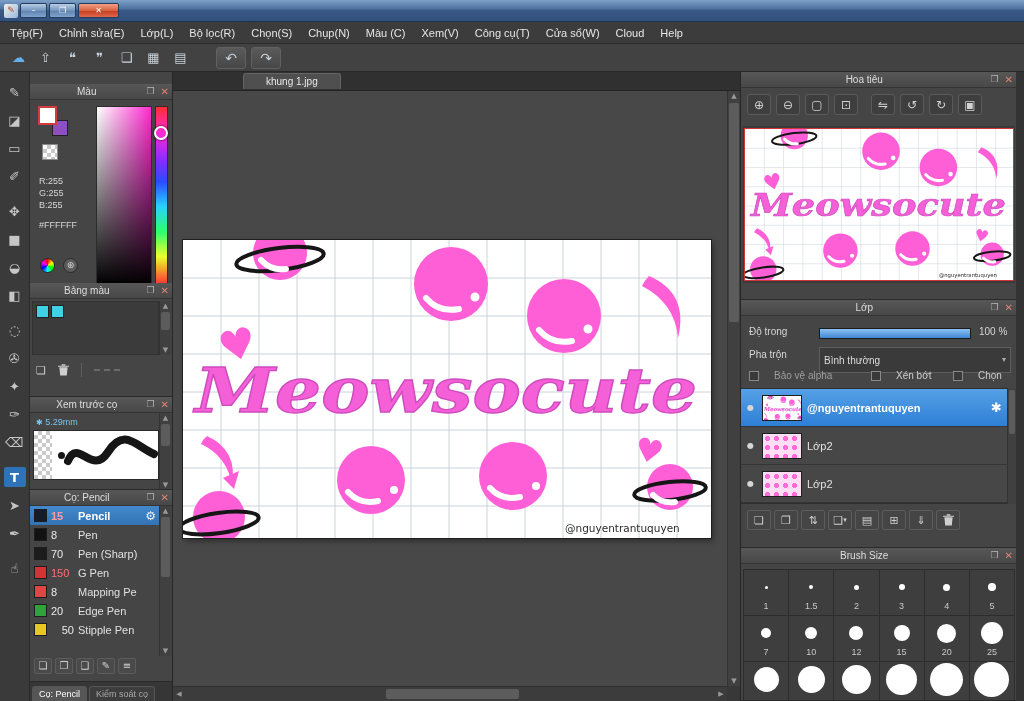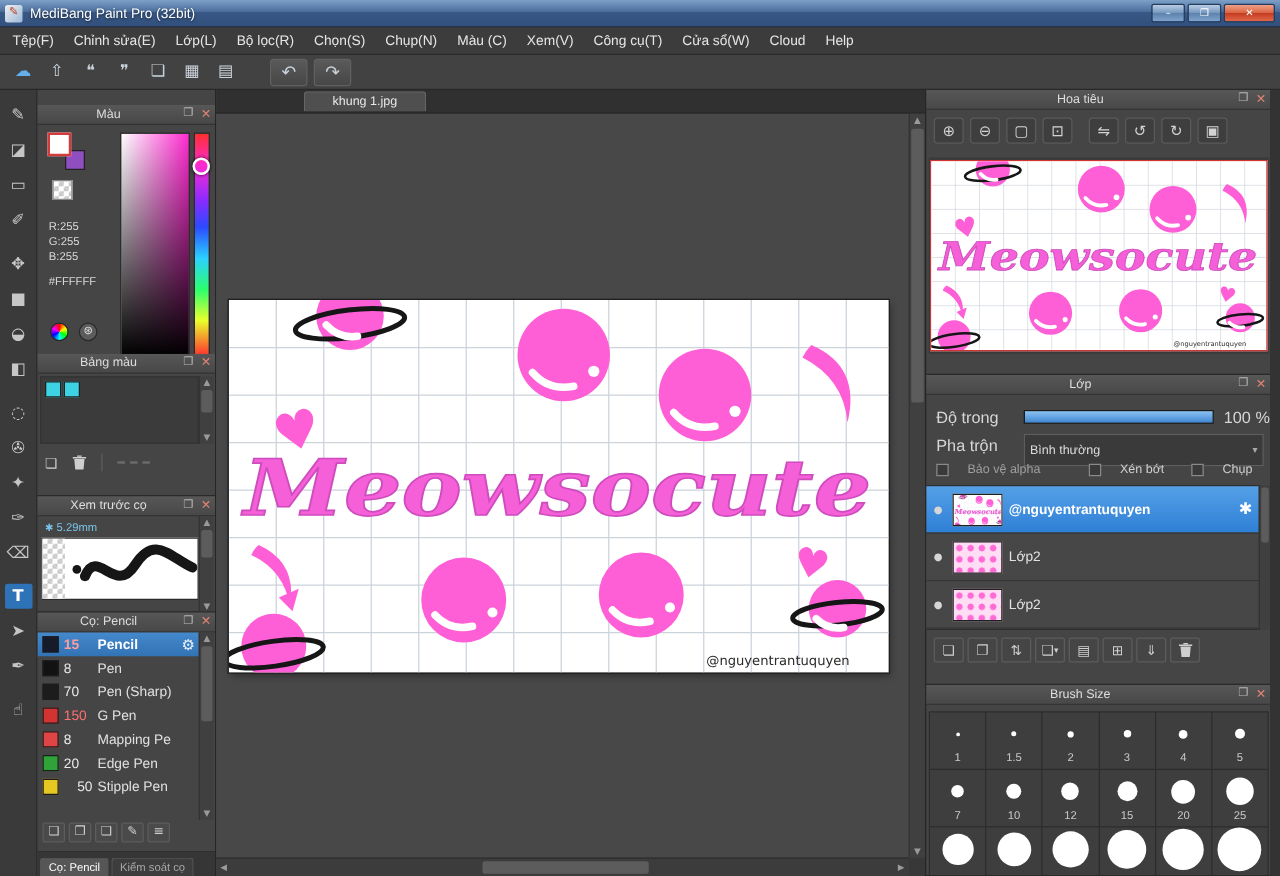--- a/index.html
+++ b/index.html
@@ -114,21 +114,21 @@
   .select .caret{margin-left:auto;font-size:8px;color:#aaa}
   .lbtn{width:24px;height:20px;display:flex;align-items:center;justify-content:center;font-size:11px;color:#cdcdcd;
     background:#454545;border:1px solid #5c5c5c;border-radius:2px}
 
   
   .bsgrid{position:absolute;left:2px;top:21px;width:272px;display:grid;grid-template-columns:repeat(6,1fr);gap:1px;background:#2c2c2c;padding:1px}
   .bs-cell{background:#3e3e3e;height:45px;display:flex;flex-direction:column;align-items:center;padding-top:4px}
   .dotwrap{height:26px;display:flex;align-items:center;justify-content:center}
   .bs-dot{background:#fff;border-radius:50%}
   .bs-label{font-size:9px;color:#c9c9c9;margin-top:1px}
-  .lbl{font-size:13px;color:#d6d6d6}
+  .lbl{font-size:10px;color:#d6d6d6}
   .trash{width:11px;height:12px;color:#cfcfcf}
 </style>
 </head>
 <body>
 
 <svg width="0" height="0" style="position:absolute" aria-hidden="true">
  <defs>
   <g id="artwork">
     <rect width="528" height="298" fill="#ffffff"></rect>
     <path fill="none" stroke="#ccd3db" stroke-width="1" d="M38 0V298M76 0V298M114 0V298M152 0V298M190 0V298M228 0V298M266 0V298M304 0V298M342 0V298M380 0V298M418 0V298M456 0V298M494 0V298M0 38H528M0 76H528M0 114H528M0 152H528M0 190H528M0 228H528M0 266H528"></path>
@@ -168,21 +168,20 @@
     </g>
     <text x="382" y="292" font-size="10.5" fill="#2b2b2b" font-family="DejaVu Sans, sans-serif">@nguyentrantuquyen</text>
   </g>
  </defs>
 </svg>
 
 <div class="app">
 
   <div class="titlebar">
     <span class="app-icon g">✎</span>
-    <span class="tb-title">MediBang Paint Pro (32bit)</span>
     <span class="win-btn g">–</span>
     <span class="win-btn g">❐</span>
     <span class="win-btn close g">✕</span>
   </div>
 
   <div class="menubar">
     <span class="menu-item">Tệp(F)</span>
     <span class="menu-item">Chỉnh sửa(E)</span>
     <span class="menu-item">Lớp(L)</span>
     <span class="menu-item">Bộ lọc(R)</span>
@@ -502,21 +501,21 @@
         <div style="position:absolute;left:8px;top:70px;display:flex;align-items:center">
           <span class="cb"></span>
           <span class="cbl" style="color:#9f9f9f">Bảo vệ alpha</span>
         </div>
         <div style="position:absolute;left:130px;top:70px;display:flex;align-items:center">
           <span class="cb"></span>
           <span class="cbl">Xén bớt</span>
         </div>
         <div style="position:absolute;left:212px;top:70px;display:flex;align-items:center">
           <span class="cb"></span>
-          <span class="cbl">Chụp</span>
+          <span class="cbl">Chọn</span>
         </div>
 
         <div style="position:absolute;left:0;top:88px;right:9px;height:116px;background:#3f3f3f;border-top:1px solid #2e2e2e;border-bottom:1px solid #2e2e2e">
           <div class="lrow sel">
             <span class="leye g">●</span>
             <span class="lthumb">
               <svg width="40" height="26" viewBox="0 0 528 298" preserveAspectRatio="none">
                   <use href="#artwork"></use>
                 </svg>
             </span>

